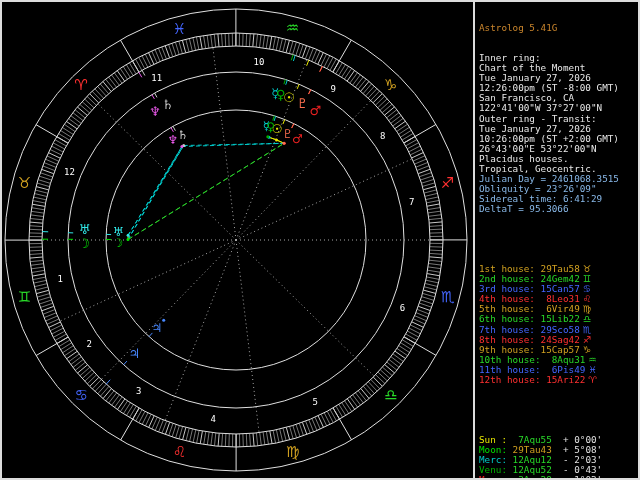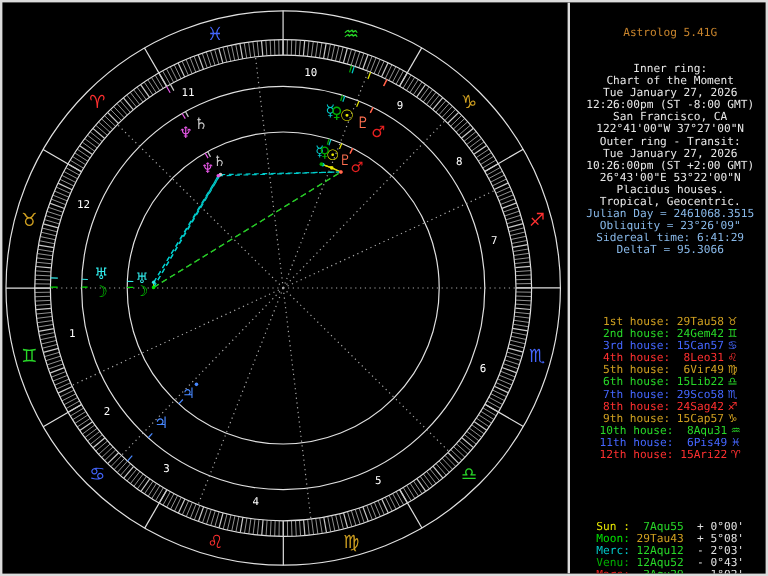--- a/index.html
+++ b/index.html
@@ -3,21 +3,21 @@
 <meta charset="utf-8">
 <style>
   html,body{margin:0;padding:0;background:#000;}
   .window{position:relative;width:640px;height:480px;background:#000;
           border:2px solid #dcdcdc;box-sizing:border-box;overflow:hidden;
           font-family:"DejaVu Sans Mono",monospace;}
   .wheel-area{position:absolute;left:0;top:0;width:471px;height:476px;}
   .sidebar{position:absolute;left:471px;top:0;right:0;bottom:0;
            border-left:2px solid #dcdcdc;padding:1px 0 0 4px;
            font-size:9.3px;line-height:10.05px;white-space:pre;color:#e8e8e8;}
-  .line{height:10.05px;overflow:hidden;text-align:center;}
+  .line{height:10.05px;overflow:hidden;}
   .gap{height:10.05px;}
   svg text{user-select:none;}
 </style>
 </head>
 <body>
 
 <div class="window">
   <div class="wheel-area">
     <svg width="471" height="476" viewBox="0 0 471 476">
         <circle cx="234" cy="238" r="231" fill="none" stroke="#e0e0e0" stroke-width="1"></circle>

